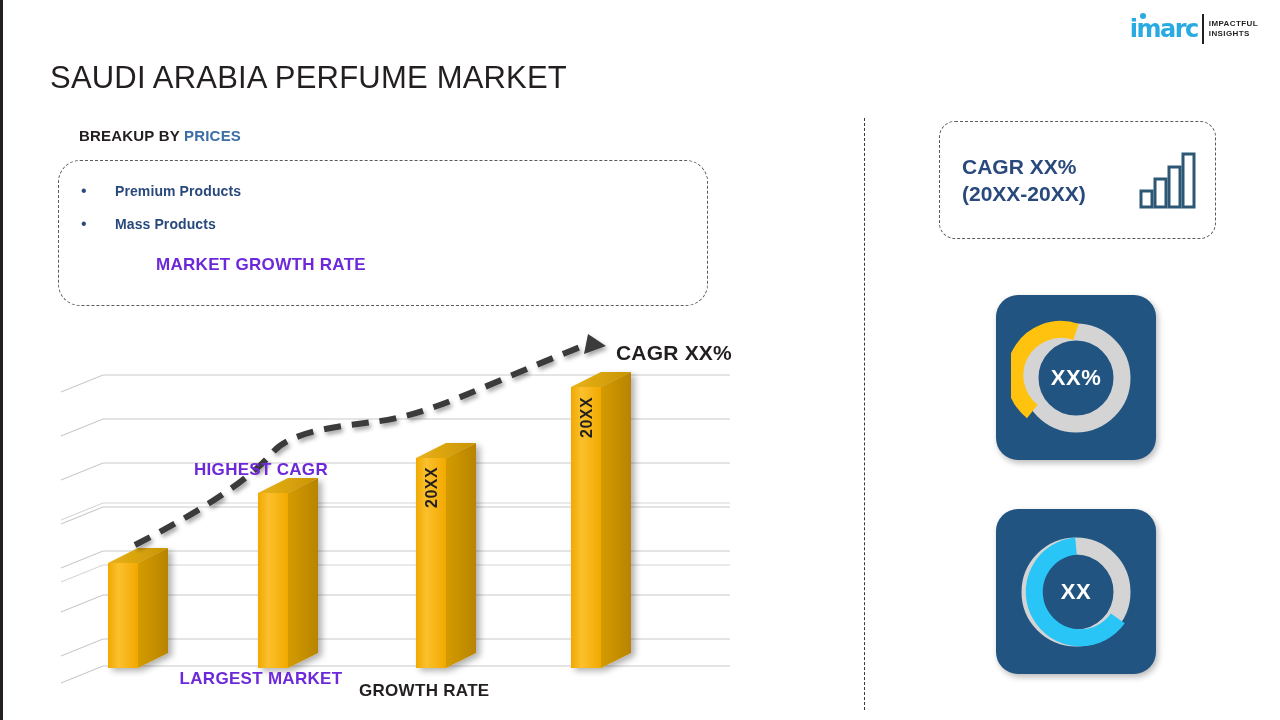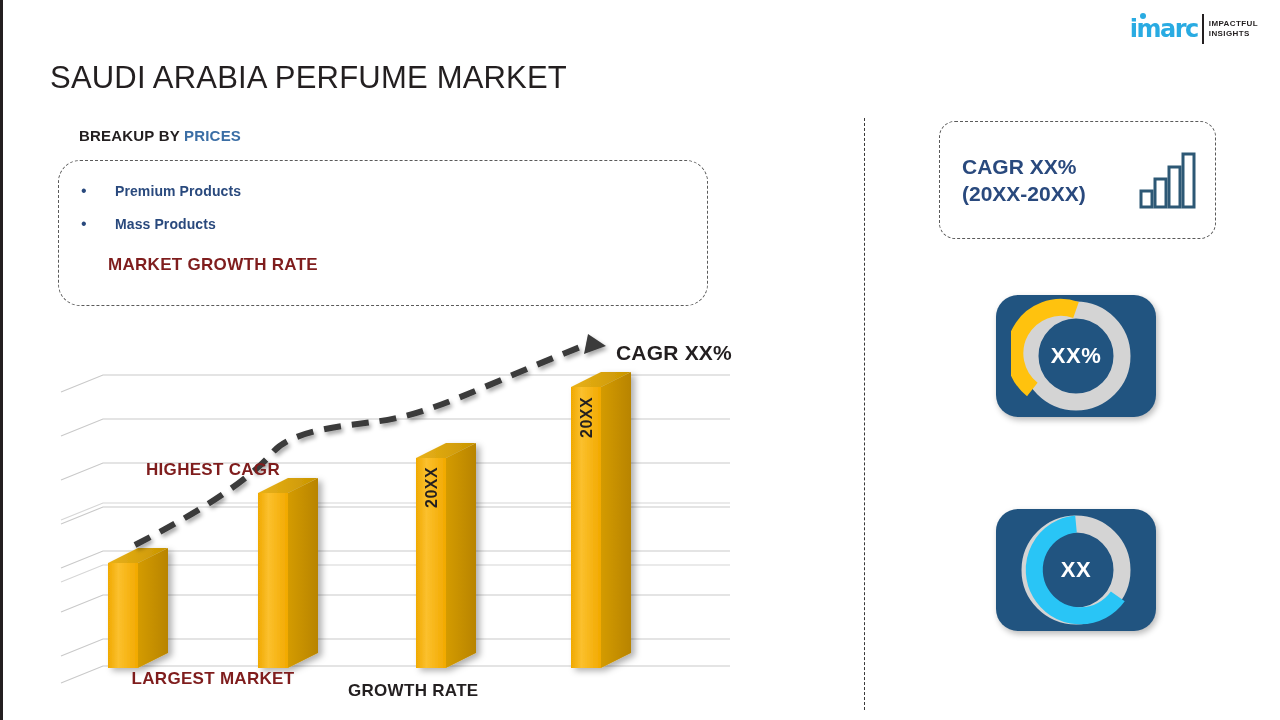--- a/index.html
+++ b/index.html
@@ -47,21 +47,21 @@
   .bullet-row { display:flex; align-items:flex-start; margin-bottom:5px; }
   .bullet-dot { width:34px; color:#29497d; font-size:16px; line-height:28px; }
   .bullet-text {
     font-size:14px; font-weight:700; color:#29497d; line-height:28px; letter-spacing:.1px;
   }
 
   
   #chart { position:absolute; left:40px; top:330px; width:740px; height:380px; }
   #chart svg { display:block; }
   #chart-axis-label {
-    position:absolute; left:345px; top:681px;
+    position:absolute; left:356px; top:681px;
     font-size:17px; font-weight:700; color:#231f20; letter-spacing:.3px;
   }
   #cagr-callout {
     position:absolute; left:613px; top:341px;
     font-size:21px; font-weight:700; color:#231f20; letter-spacing:.2px;
   }
   .bar-label {
     font-size:16px; font-weight:700; fill:#231f20; letter-spacing:.5px;
   }
 
@@ -77,29 +77,29 @@
     border:1.6px dashed #5a5a5a; border-radius:16px;
     display:flex; align-items:center; padding:0 16px 0 22px;
   }
   #growth-text {
     font-size:21px; font-weight:700; color:#29497d; line-height:1.3; flex:1;
   }
   #growth-icon { width:62px; display:flex; align-items:flex-end; height:62px; }
 
   .panel-label {
     position:absolute; width:100%; text-align:center;
-    font-size:17px; font-weight:700; color:#7f1d1d; letter-spacing:.3px;
+    font-size:17px; font-weight:700; color:#6d28d9; letter-spacing:.3px;margin-left:48px;
   }
   #label-growth { left:0; top:255px; }
   #label-cagr   { left:0; top:460px; }
   #label-market { left:0; top:669px; }
   .panel-label.r { left:auto; right:0; width:420px; }
 
   .donut-card {
-    position:absolute; width:160px; height:122px;
+    position:absolute; width:160px; height:165px;
     background:#215480; border-radius:22px;
     box-shadow:2px 3px 6px rgba(0,0,0,.28);
     display:flex; align-items:center; justify-content:center;
   }
   #card-cagr   { left:993px; top:295px; }
   #card-market { left:993px; top:509px; }
   .donut-value {
     position:absolute; color:#ffffff; font-weight:700; font-size:22px;
     letter-spacing:.5px;
   }

